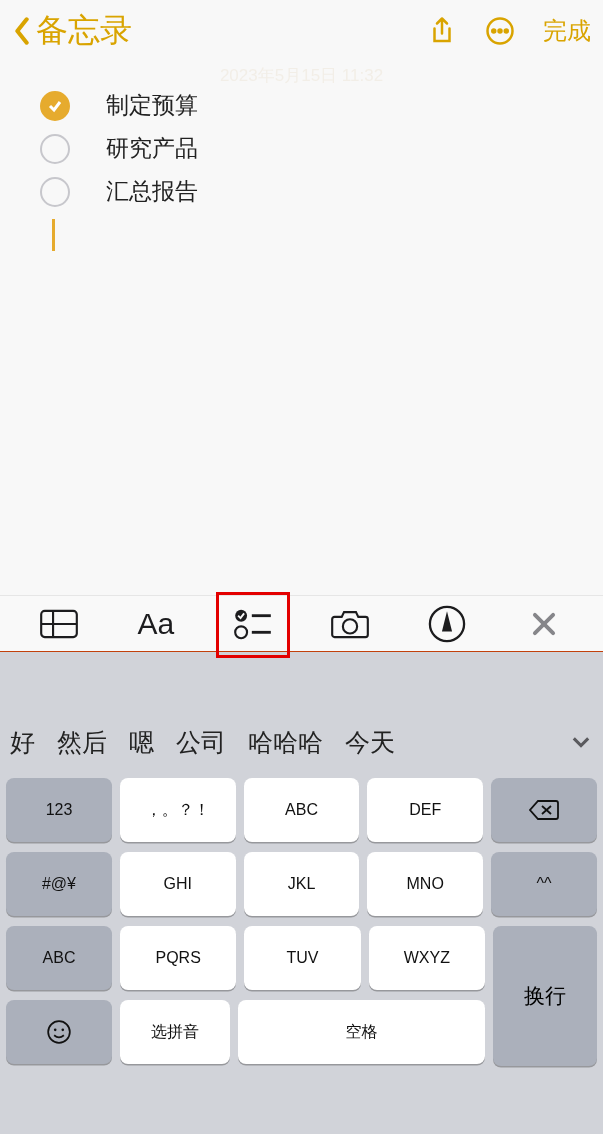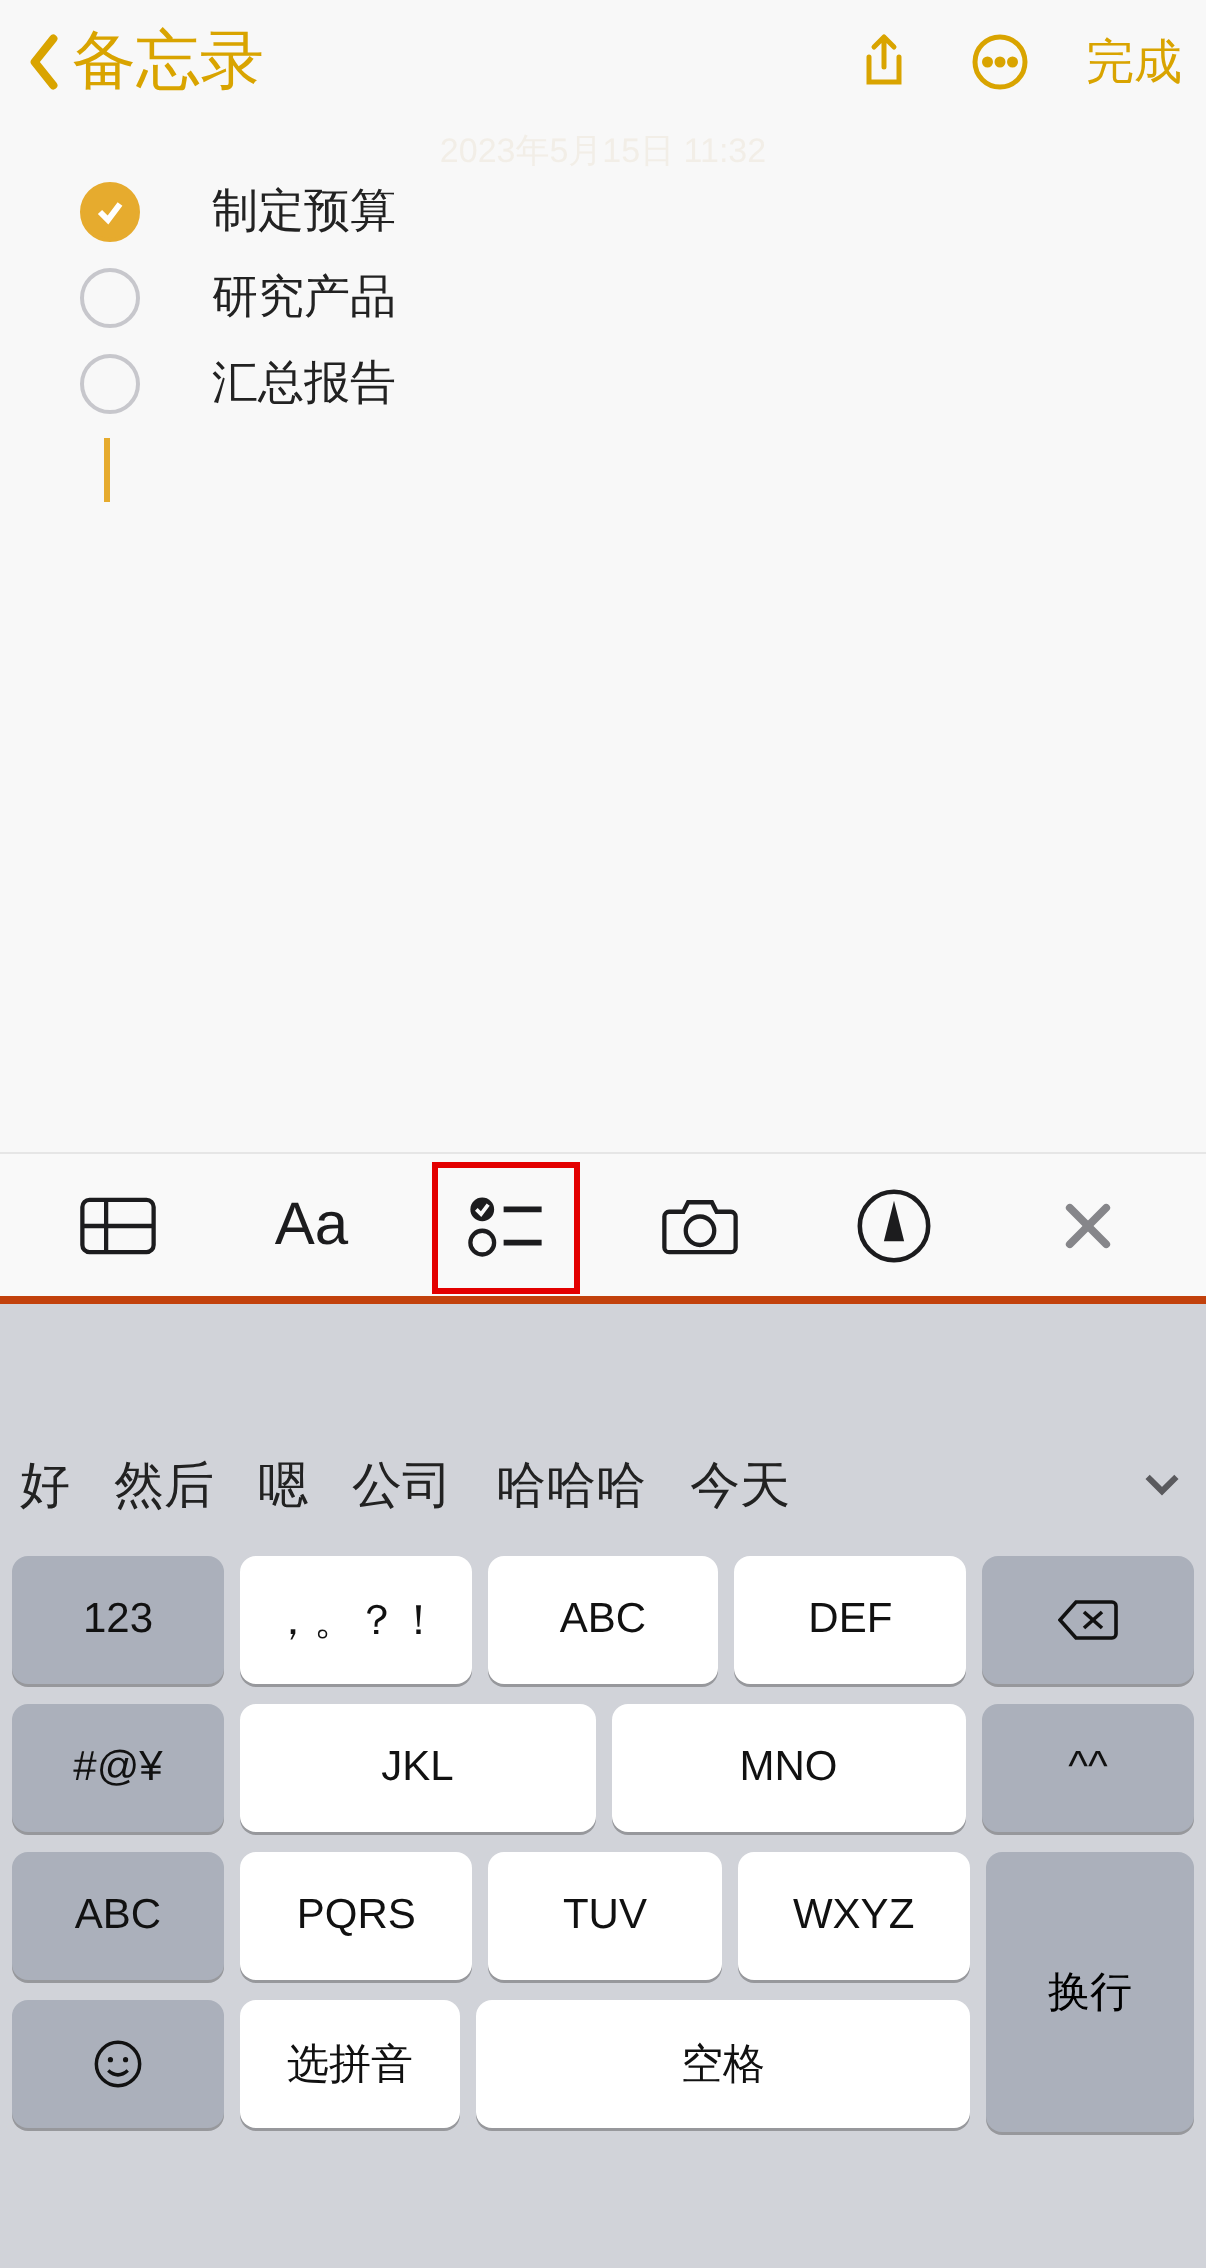--- a/index.html
+++ b/index.html
@@ -67,24 +67,24 @@
       border-color: #e6ab2e;
     }
     .circle.checked svg { stroke: #fff; stroke-width: 3; fill: none; width: 16px; height: 16px; }
     .check-text { font-size: 23px; color: #222; }
     .cursor {
       width: 3px; height: 32px; background: #e6ab2e;
       margin: 6px 0 0 52px;
     }
 
     .toolbar {
-      height: 76px;
+      height: 57px;
       background: #f9f9f9;
       border-top: 1px solid #e6e6e6;
-      border-bottom: 4px solid #c2410c;
+      border-bottom: 1px solid #c2410c;
       display: flex;
       align-items: center;
       justify-content: space-around;
       padding: 0 10px;
     }
     .tool-btn {
       width: 80px; height: 60px;
       display: flex; align-items: center; justify-content: center;
       position: relative;
     }
@@ -129,21 +129,21 @@
     .key-grid {
       flex: 1;
       padding: 8px 6px 6px 6px;
     }
     .key-row { display: flex; gap: 8px; margin-bottom: 10px; }
     .key {
       border-radius: 8px;
       display: flex;
       align-items: center;
       justify-content: center;
-      font-size: 21px;
+      font-size: 16px;
       color: #111;
       box-shadow: 0 1.5px 0 rgba(0,0,0,0.28);
       height: 64px;
     }
     .key.white { background: #fff; }
     .key.gray { background: #abb0bb; }
     .w-side { width: 106px; }
     .w-mid { flex: 1; }
     .k-ico { width: 30px; height: 24px; }
     .tall-row { height: 140px; display: flex; gap: 8px; }
@@ -273,20 +273,21 @@
         <svg class="k-ico" viewBox="0 0 30 22">
           <path d="M9 2 L27 2 A2 2 0 0 1 29 4 L29 18 A2 2 0 0 1 27 20 L9 20 L1 11 Z" fill="none" stroke="#111" stroke-width="1.8"></path>
           <line x1="13" y1="7" x2="22" y2="15" stroke="#111" stroke-width="1.8"></line>
           <line x1="22" y1="7" x2="13" y2="15" stroke="#111" stroke-width="1.8"></line>
         </svg>
       </div>
     </div>
 
     <div class="key-row">
       <div class="key gray w-side">#@¥</div>
+      <div class="key white w-mid">GHI</div>
       <div class="key white w-mid">JKL</div>
       <div class="key white w-mid">MNO</div>
       <div class="key gray w-side">^^</div>
     </div>
 
     <div class="tall-row">
       <div class="tall-left">
         <div class="key gray" style="height:64px">ABC</div>
         <div class="key gray" style="height:64px">
           <svg viewBox="0 0 24 24" width="26" height="26">

